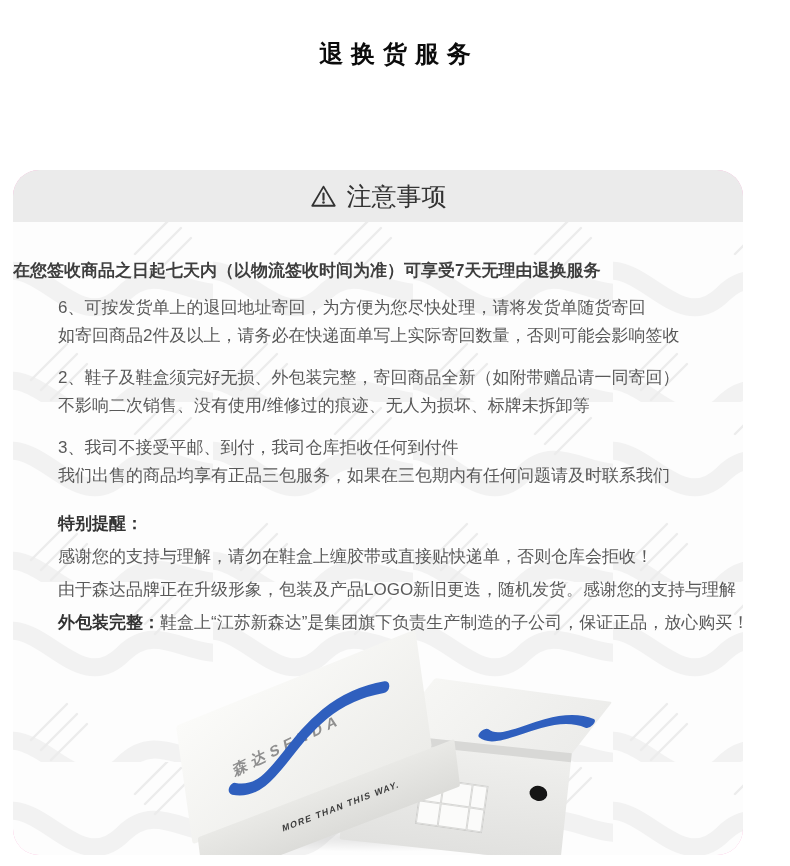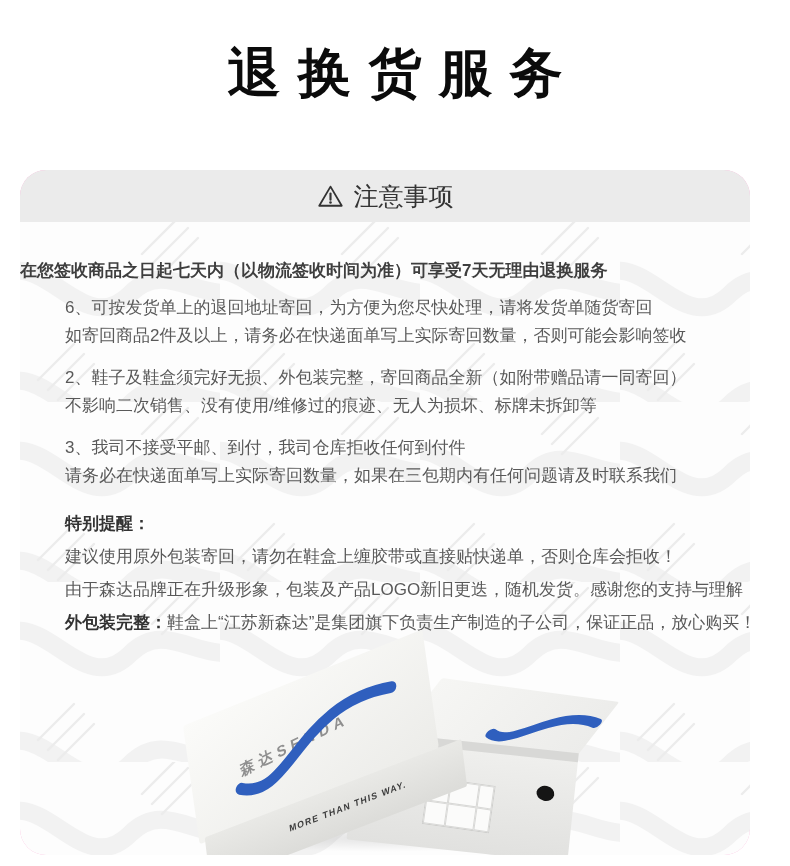--- a/index.html
+++ b/index.html
@@ -3,25 +3,25 @@
 <meta charset="utf-8">
 <style>
   html,body{margin:0;padding:0;}
   body{
     width:790px;height:866px;position:relative;overflow:hidden;
     background:#ffffff;
     font-family:"Liberation Sans","DejaVu Sans",sans-serif;
   }
   .page-title{
     position:absolute;top:38px;left:0;width:790px;
-    text-align:center;font-size:53px;font-weight:bold;color:#0b0b0b;
+    text-align:center;font-size:24px;font-weight:bold;color:#0b0b0b;
     letter-spacing:0.33em;text-indent:0.33em;white-space:nowrap;
   }
   .card{
-    position:absolute;left:20px;top:170px;width:730px;height:685px;
+    position:absolute;left:13px;top:170px;width:730px;height:685px;
     border-radius:26px;overflow:hidden;background:#f9a8d4;
   }
   .card-header{
     position:absolute;top:0;left:0;width:730px;height:52px;
     background:#ebebeb;display:flex;align-items:center;justify-content:center;
     gap:10px;font-size:25px;color:#333;
   }
   .warn-icon{width:27px;height:27px;display:block;}
   .card-body{position:absolute;top:52px;left:0;width:730px;height:633px;}
   .pattern-svg{position:absolute;left:0;top:0;}
@@ -139,25 +139,25 @@
         <span>如寄回商品2件及以上，请务必在快递面单写上实际寄回数量，否则可能会影响签收</span>
       </p>
 
       <p class="notice-item item-2">
         <span>2、鞋子及鞋盒须完好无损、外包装完整，寄回商品全新（如附带赠品请一同寄回）</span><br>
         <span>不影响二次销售、没有使用/维修过的痕迹、无人为损坏、标牌未拆卸等</span>
       </p>
 
       <p class="notice-item item-3">
         <span>3、我司不接受平邮、到付，我司仓库拒收任何到付件</span><br>
-        <span>请务必在快递面单写上实际寄回数量，如果在三包期内有任何问题请及时联系我们</span>
+        <span>我们出售的商品均享有正品三包服务，如果在三包期内有任何问题请及时联系我们</span>
       </p>
 
       <p class="reminder-title">特别提醒：</p>
-      <p class="reminder-line rline-1">建议使用原外包装寄回，请勿在鞋盒上缠胶带或直接贴快递单，否则仓库会拒收！</p>
+      <p class="reminder-line rline-1">感谢您的支持与理解，请勿在鞋盒上缠胶带或直接贴快递单，否则仓库会拒收！</p>
       <p class="reminder-line rline-2">由于森达品牌正在升级形象，包装及产品LOGO新旧更迭，随机发货。感谢您的支持与理解！</p>
       <p class="warm-tip"><b>外包装完整：</b><span>鞋盒上“江苏新森达”是集团旗下负责生产制造的子公司，保证正品，放心购买！</span></p>
 
       <div class="scene">
         <div class="scene-shadow"></div>
 
         <div class="box-right">
           <div class="br-top">
             <svg class="br-wave" viewBox="0 0 110 46">
               <path d="M6,36 C36,48 52,4 104,14" fill="none" stroke="#2f5fbe" stroke-width="9" stroke-linecap="round"></path>

